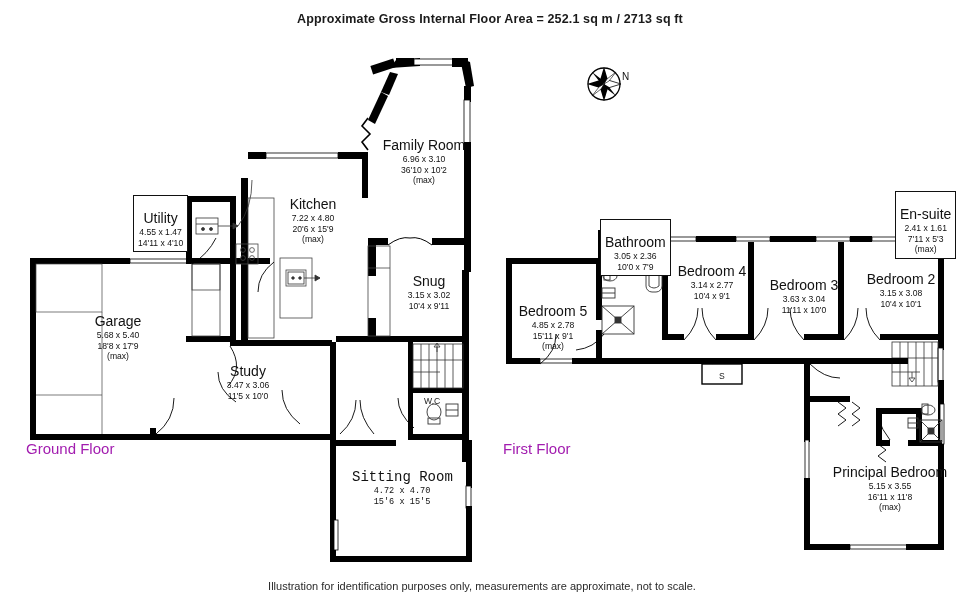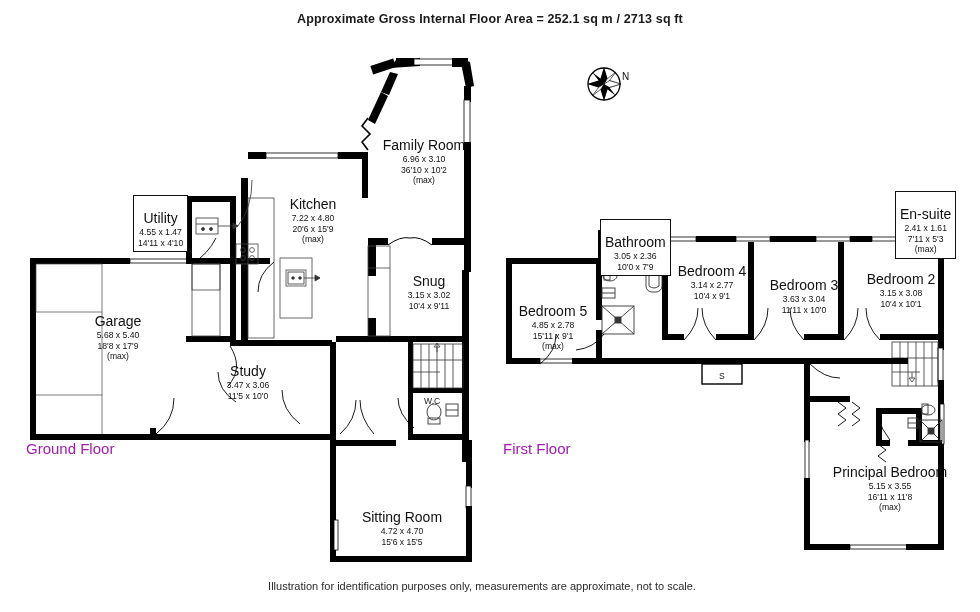--- a/index.html
+++ b/index.html
@@ -355,21 +355,21 @@
   <div>18'8 x 17'9</div>
   <div>(max)</div>
 </div>
 
 <div class="room" style="left:200px;top:363px;width:96px;">
   <div class="nm">Study</div>
   <div>3.47 x 3.06</div>
   <div>11'5 x 10'0</div>
 </div>
 
-<div class="room" style="left:352px;top:509px;width:100px;">
+<div class="room" style="left:352px;top:469px;width:100px;font-family:Liberation Mono, monospace;">
   <div class="nm">Sitting Room</div>
   <div>4.72 x 4.70</div>
   <div>15'6 x 15'5</div>
 </div>
 
 <div class="wc-label" style="left:424px;top:396px;">W.C</div>
 
 <div class="room boxed" style="left:895px;top:191px;">
   <div class="nm">En-suite</div>
   <div>2.41 x 1.61</div>

